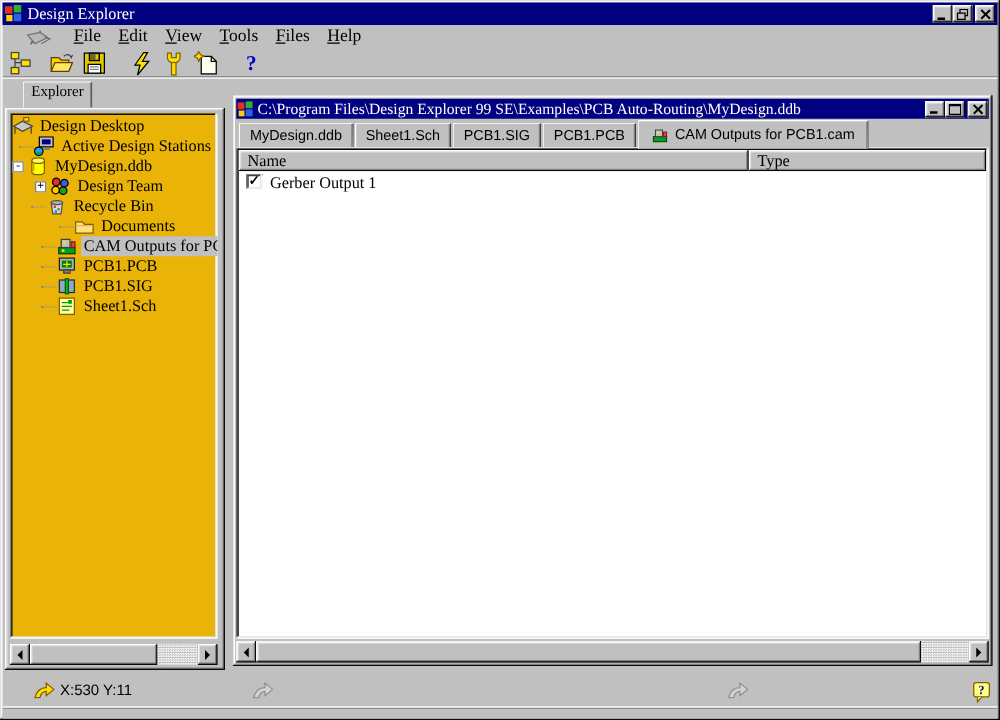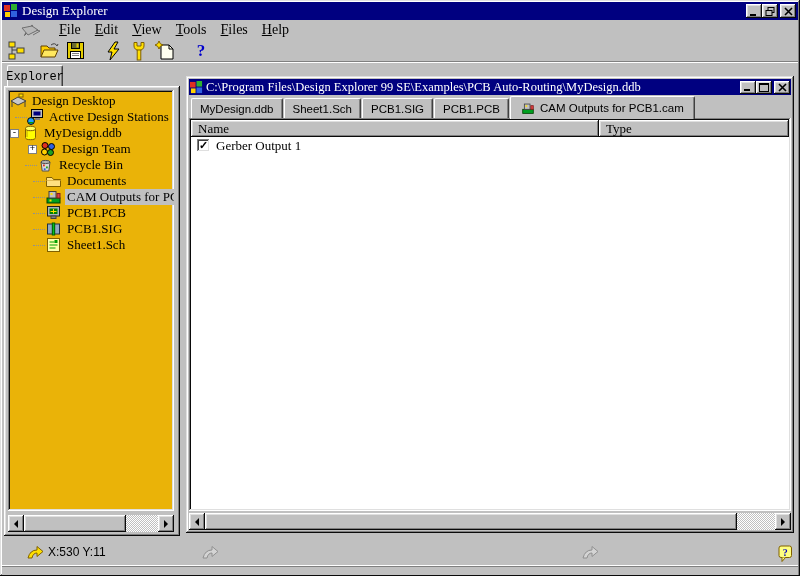--- a/index.html
+++ b/index.html
@@ -25,24 +25,24 @@
   .menu-arrow{margin:0 10px 0 18px;}
   
   .toolbar{position:absolute;left:2px;top:39px;right:2px;height:23px;display:flex;align-items:center;
            border-bottom:1px solid #fff;box-shadow:0 -1px 0 #808080 inset;}
   .tbtn{width:26px;height:22px;display:inline-flex;align-items:center;justify-content:center;flex:none;}
   .tb-help{color:#0000cc;font-weight:bold;font-size:17px;font-family:"Liberation Serif",serif;}
   
   .workspace{position:absolute;left:2px;top:63px;right:2px;height:477px;}
   
   .left-panel{position:absolute;left:2px;top:2px;width:176px;height:471px;}
-  .lp-tab{position:absolute;left:3px;top:0;width:54px;height:22px;background:#c0c0c0;
+  .lp-tab{position:absolute;left:14px;top:0;width:54px;height:22px;background:#c0c0c0;
           border-top:1px solid #fff;border-left:1px solid #fff;border-right:1px solid #404040;
           box-shadow:inset -1px 0 #808080;border-radius:2px 2px 0 0;
-          font-family:Liberation Mono, monospace;font-size:12px;display:flex;align-items:center;justify-content:center;}
+          font-family:Liberation Serif, serif;font-size:12px;display:flex;justify-content:center;}
   .lp-frame{position:absolute;left:0;top:21px;right:0;bottom:0;}
   .tree{position:absolute;left:4px;top:4px;right:6px;bottom:25px;background:#eab308;overflow:hidden;padding-top:3px;}
   .trow{height:16px;display:flex;align-items:center;white-space:nowrap;font-size:13px;}
   .expander{width:9px;height:9px;flex:none;background:#fff;border:1px solid #808080;
             font-family:"Liberation Mono",monospace;font-size:9px;line-height:7px;text-align:center;
             margin-right:3px;box-sizing:border-box;color:#000;}
   .stub{width:12px;height:0;flex:none;border-top:1px dotted #909090;}
   .ticon{width:17px;height:16px;flex:none;margin-right:3px;display:inline-flex;align-items:center;}
   .tlabel{padding:0 2px;}
   .tlabel.sel{background:#c0c0c0;}
@@ -251,21 +251,21 @@
                 <path d="M4,5 h9 l-1.2,9 h-6.6 z" fill="#d8d8d8" stroke="#505050"></path>
                 <ellipse cx="8.5" cy="5" rx="4.5" ry="1.6" fill="#b0b0b0" stroke="#505050"></ellipse>
                 <rect x="6" y="7.5" width="1.8" height="1.8" fill="#e03020"></rect>
                 <rect x="9" y="9.5" width="1.8" height="1.8" fill="#20a020"></rect>
                 <rect x="6.8" y="11.3" width="1.8" height="1.8" fill="#3060e0"></rect>
               </svg>
             </span>
             <span class="tlabel">Recycle Bin</span>
           </div>
 
-          <div class="trow" style="padding-left:25px">
+          <div class="trow" style="padding-left:39px">
             <span class="stub"></span>
             <span class="ticon">
               <svg width="17" height="16" viewBox="0 0 17 16">
                 <path d="M1.5,4.5 h5.5 l1.5,2 H15.5 v7 H1.5 z" fill="#ffe080" stroke="#806000"></path>
                 <path d="M1.5,7.5 h14" stroke="#e0b850"></path>
               </svg>
             </span>
             <span class="tlabel">Documents</span>
           </div>
 

